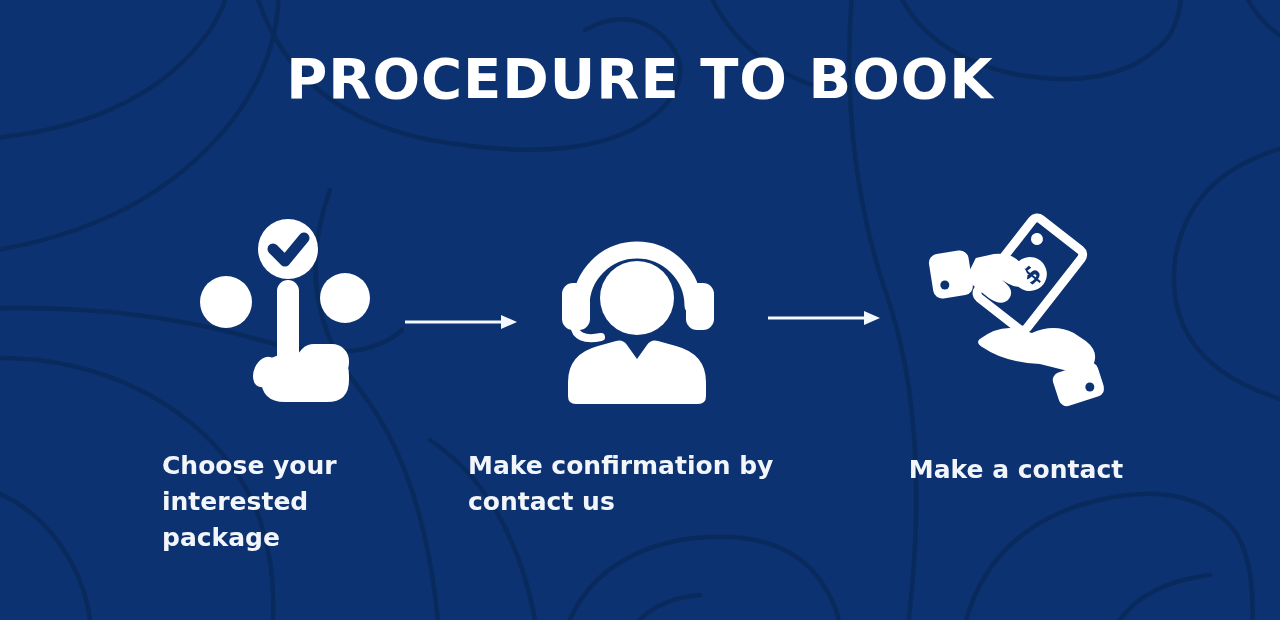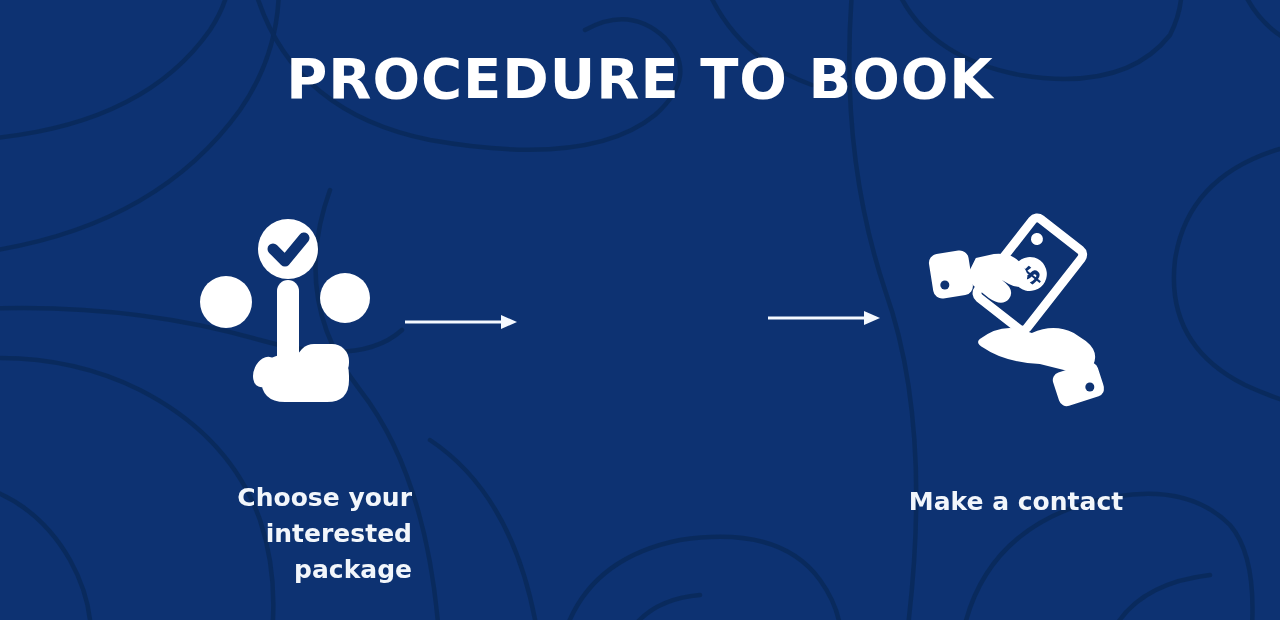--- a/index.html
+++ b/index.html
@@ -28,21 +28,21 @@
     position:absolute;
     display:flex;flex-direction:column;align-items:center;
     transform:translateX(-50%);
   }
   .step-1{left:287px;top:218px;gap:44px;}
   .step-2{left:638px;top:226px;gap:44px;}
   .step-3{left:1016px;top:212px;gap:40px;}
   .step-label{
     color:#f2f6fb;
     font-size:25px;font-weight:700;
-    line-height:36px;text-align:right;margin-top:32px;
+    line-height:36px;text-align:left;
   }
   .step-1 .step-label{width:250px;}
   .step-2 .step-label{width:340px;}
   .step-3 .step-label{white-space:nowrap;}
   .arrow{position:absolute;}
   .arrow-1{left:403px;top:313px;}
   .arrow-2{left:766px;top:309px;}
   .ic{fill:var(--fg);}
   .ic-stroke{fill:none;stroke:var(--fg);}
   .knock{fill:var(--bg);}
@@ -93,20 +93,31 @@
       <path class="ic" d="M 64 160 Q 64 140 84 137 L 122 132 Q 152 130 152 158 L 152 162 Q 152 184 130 184 L 88 184 Q 64 184 64 160 Z"></path>
     </svg>
     <div class="step-label">Choose your interested package</div>
   </div>
 
   <svg class="arrow arrow-1" width="116" height="18" viewBox="0 0 116 18" aria-hidden="true">
     <line x1="2" y1="9" x2="100" y2="9" stroke="#f4f9ff" stroke-width="3"></line>
     <path d="M 98 2 L 114 9 L 98 16 Z" fill="#f4f9ff"></path>
   </svg>
 
+  <div class="step step-2">
+    <svg width="156" height="178" viewBox="0 0 156 178" aria-hidden="true">
+      <path class="ic-stroke" d="M 21 80 A 56 56 0 0 1 133 80" stroke-width="17" stroke-linecap="round"></path>
+      <circle class="ic" cx="77" cy="72" r="37"></circle>
+      <rect class="ic" x="2" y="57" width="28" height="47" rx="11"></rect>
+      <rect class="ic" x="126" y="57" width="28" height="47" rx="11"></rect>
+      <path class="ic-stroke" d="M 14 99 Q 16 116 41 111" stroke-width="8" stroke-linecap="round"></path>
+      <path class="ic" d="M 16 178 Q 8 178 8 170 L 8 156 Q 8 128 38 120 L 56 115 Q 63 113 67 119 L 77 133 L 87 119 Q 91 113 98 115 L 116 120 Q 146 128 146 156 L 146 170 Q 146 178 138 178 Z"></path>
+    </svg>
+    <div class="step-label">Make confirmation by contact us</div>
+  </div>
 
   <svg class="arrow arrow-2" width="116" height="18" viewBox="0 0 116 18" aria-hidden="true">
     <line x1="2" y1="9" x2="100" y2="9" stroke="#f4f9ff" stroke-width="3"></line>
     <path d="M 98 2 L 114 9 L 98 16 Z" fill="#f4f9ff"></path>
   </svg>
 
   <div class="step step-3">
     <svg width="176" height="200" viewBox="0 0 176 200" aria-hidden="true">
 
       <g transform="rotate(-52 102 62)">

